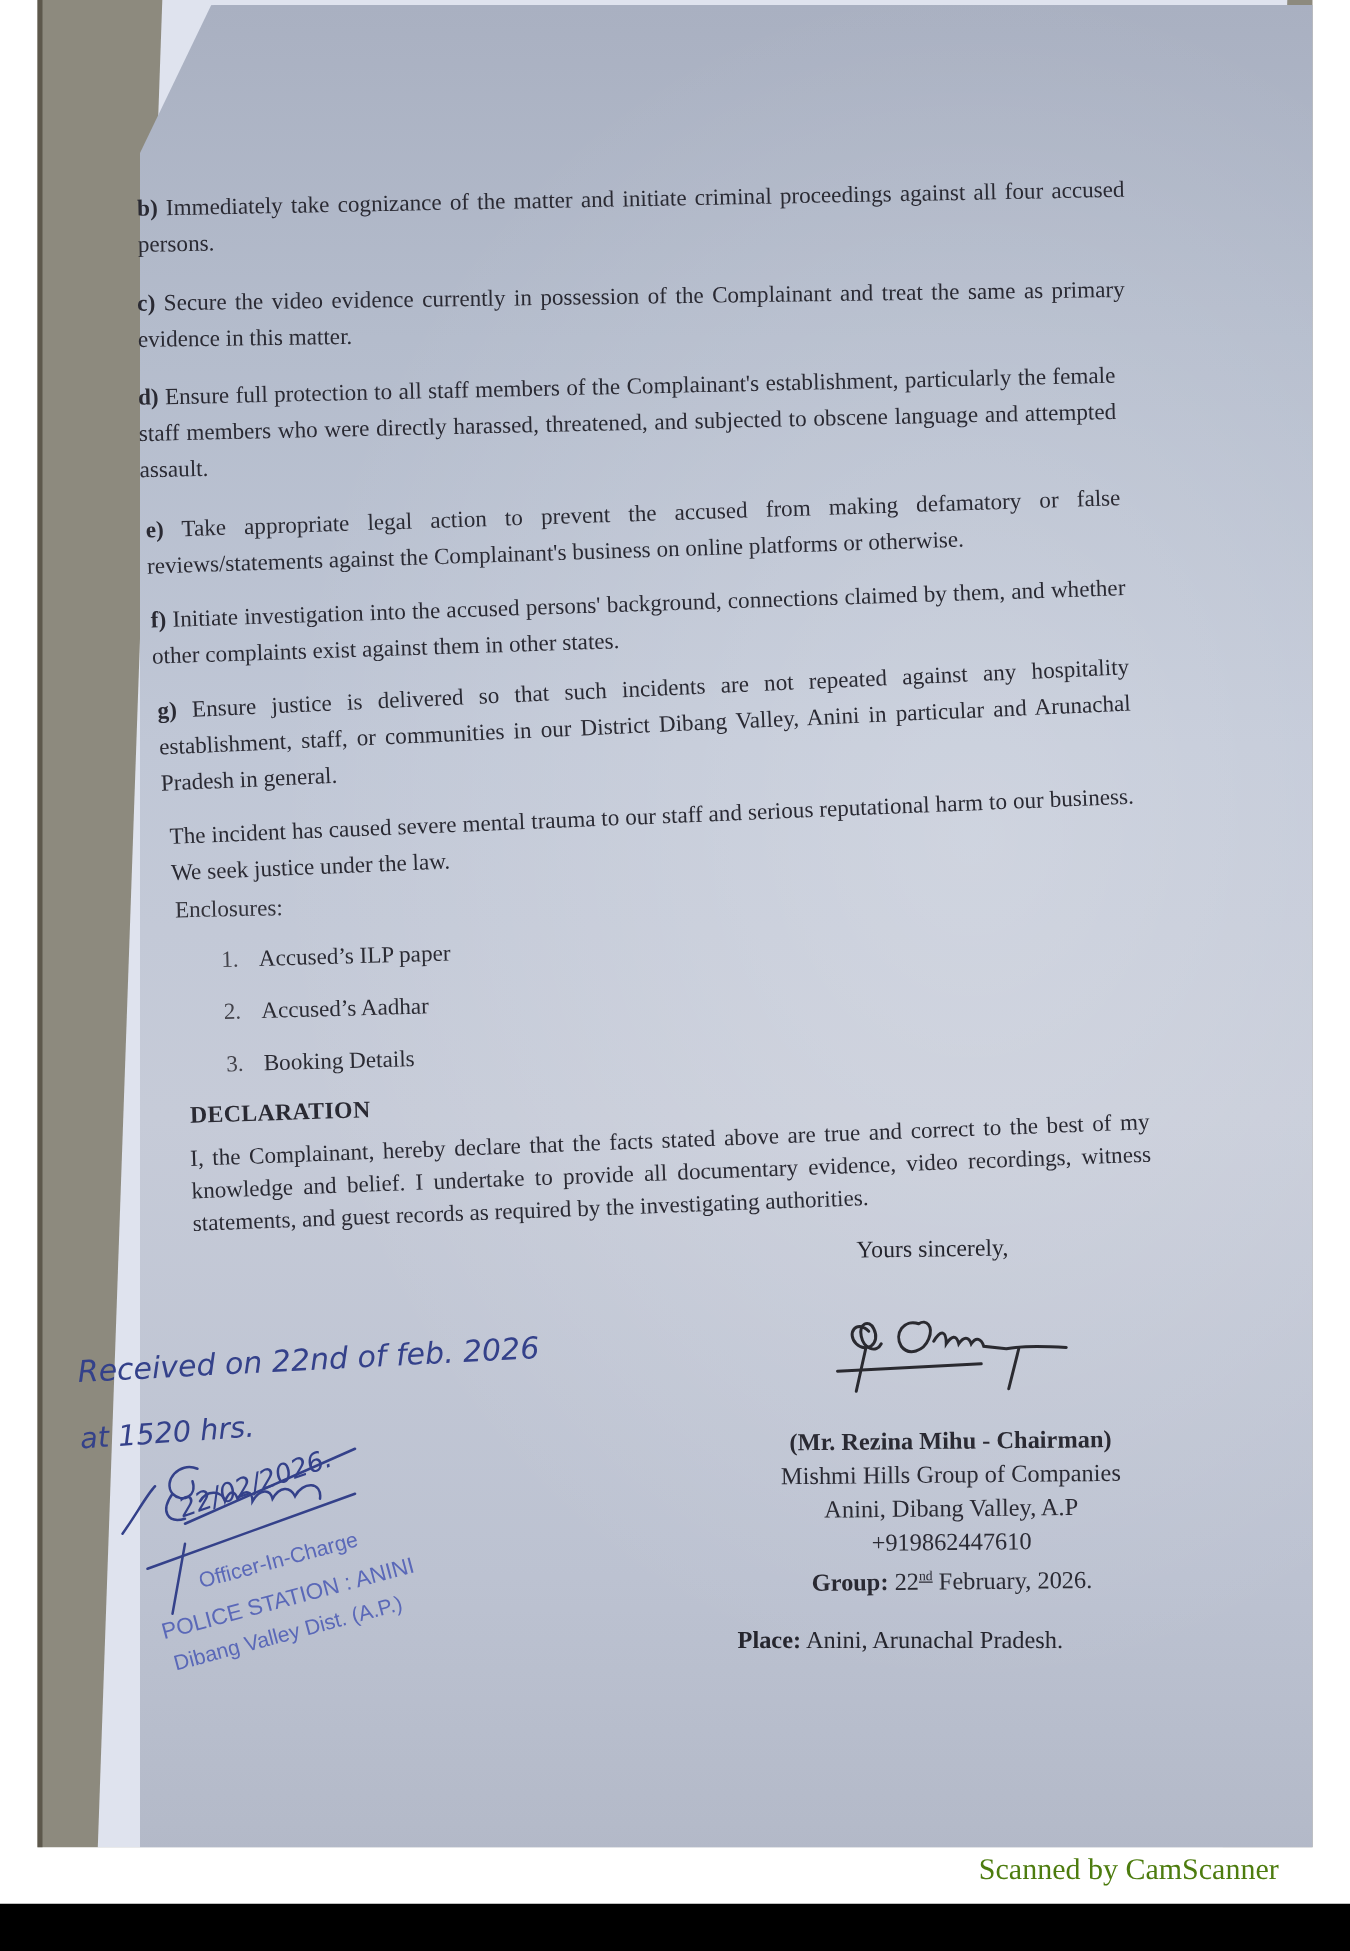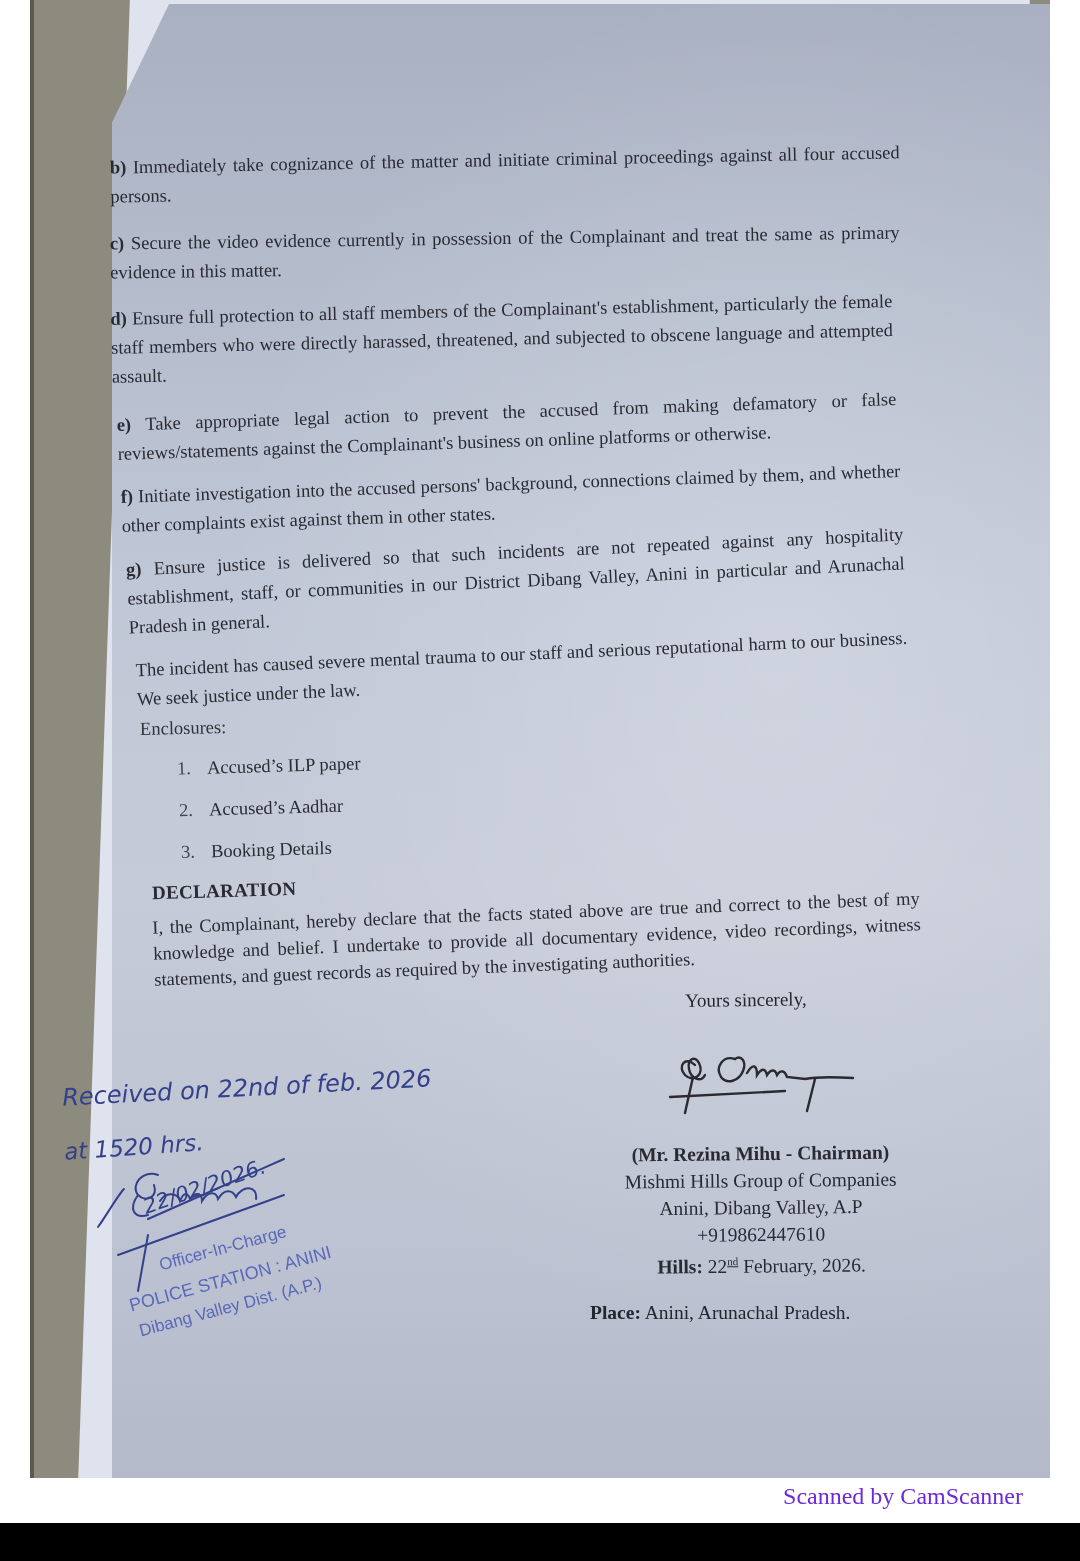--- a/index.html
+++ b/index.html
@@ -14,21 +14,21 @@
   .para { position:absolute; left:110px; width:790px; font-size:18.5px; line-height:29px; color:#2a2a33; text-align:justify; }
   .para b { font-weight:bold; }
   .encl-title { position:absolute; left:140px; top:718px; font-size:18.5px; color:#33333b; transform:rotate(-1.2deg); }
   .encl-item { position:absolute; font-size:18.5px; color:#2b2b33; }
   .encl-item .num { display:inline-block; width:30px; color:#44444c; }
   .decl-title { position:absolute; left:152px; top:880px; font-size:19px; font-weight:bold; color:#2a2a33; transform:rotate(-1.8deg); letter-spacing:0.3px; }
   .hand { position:absolute; font-family:"DejaVu Sans", sans-serif; font-style:italic; color:#34418a; }
   .stamp { position:absolute; font-family:"Liberation Sans", sans-serif; color:#5a68b8; transform-origin:left top; }
   .sig-block { position:absolute; left:586px; top:1140px; width:350px; text-align:center; color:#2a2a33; font-size:19.5px; line-height:27px; transform:rotate(-0.6deg); }
   .footer-band { position:absolute; left:0; top:1478px; width:1080px; height:45px; background:#ffffff; }
-  .footer-text { position:absolute; right:57px; top:1483px; font-size:24px; color:#6d28d9; }
+  .footer-text { position:absolute; right:57px; top:1483px; font-size:24px; color:#4d7c0f; }
   .black-bar { position:absolute; left:0; top:1523px; width:1080px; height:38px; background:#000; }
 </style>
 </head>
 <body>
 
 <div class="photo">
   <div class="paper-back"></div>
   <div class="paper"></div>
 </div>
 
@@ -78,21 +78,21 @@
     <path d="M82 28 C88 18 92 20 92 30 C96 24 100 22 102 30 C106 24 110 24 112 30 C116 24 120 26 122 32 L140 34 C150 32 170 32 188 33"></path>
     <path d="M150 34 L142 66"></path>
   </g>
 </svg>
 
 <div class="sig-block">
   <div style="font-weight:bold;">(Mr. Rezina Mihu - Chairman)</div>
   <div>Mishmi Hills Group of Companies</div>
   <div>Anini, Dibang Valley, A.P</div>
   <div>+919862447610</div>
-  <div><b>Hills:</b> <span>22</span><sup style="font-size:11px;text-decoration:underline;">nd</sup> <span>February, 2026.</span></div>
+  <div><b>Group:</b> <span>22</span><sup style="font-size:11px;text-decoration:underline;">nd</sup> <span>February, 2026.</span></div>
 </div>
 <div class="text" style="left:590px; top:1298px; font-size:19.5px;text-align:center;">
   <b>Place:</b> <span>Anini, Arunachal Pradesh.</span>
 </div>
 
 <div class="hand" style="left:62px; top:1074px; font-size:24px; transform:rotate(-3deg);">Received on 22nd of feb. 2026</div>
 <div class="hand" style="left:64px; top:1134px; font-size:23px; transform:rotate(-4deg);">at 1520 hrs.</div>
 
 <svg style="position:absolute; left:88px; top:1155px;" width="210" height="140" viewBox="0 0 210 140">
   <g fill="none" stroke="#34418a" stroke-width="2" stroke-linecap="round">

